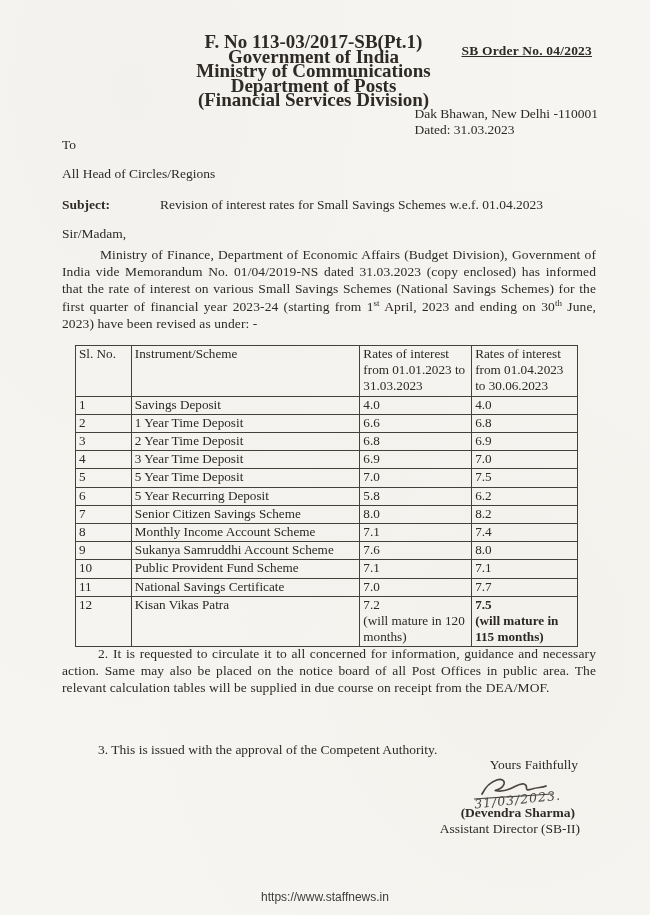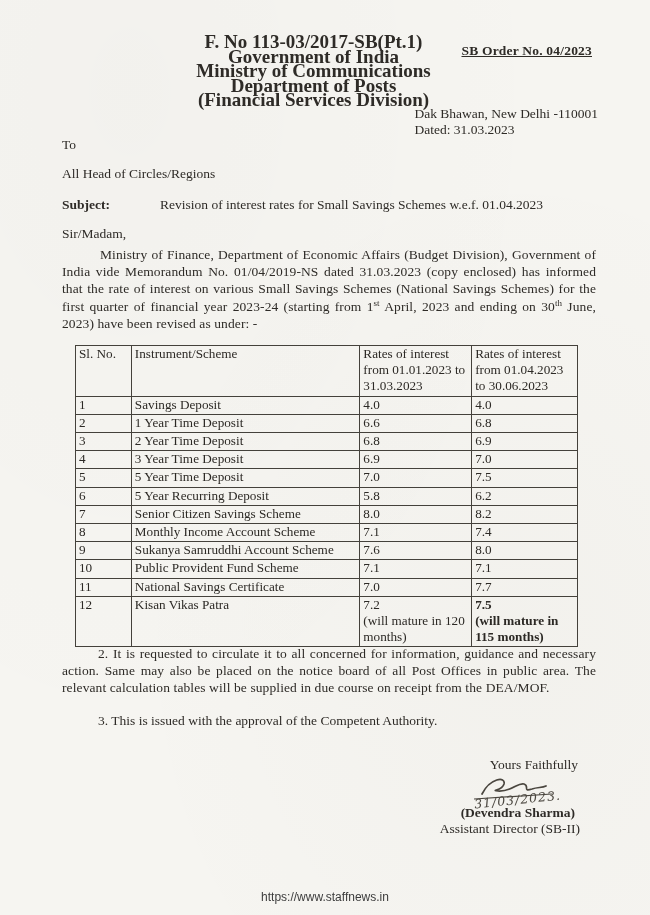--- a/index.html
+++ b/index.html
@@ -29,21 +29,21 @@
   .to-label{position:absolute;top:137px;left:62px;}
   .recipient{position:absolute;top:166px;left:62px;}
   .subject-row{position:absolute;top:197px;left:62px;width:534px;}
   .subject-label{display:inline-block;width:98px;font-weight:bold;}
   .salutation{position:absolute;top:226px;left:62px;}
   .para{
     text-align:justify;line-height:17.2px;letter-spacing:.1px;
   }
   .para1{position:absolute;top:246px;left:62px;width:534px;text-indent:38px;}
   .para2{position:absolute;top:645px;left:62px;width:534px;text-indent:36px;}
-  .para3{position:absolute;top:713px;left:62px;width:534px;text-indent:36px;}
+  .para3{position:absolute;top:742px;left:62px;width:534px;text-indent:36px;}
   sup.ord{vertical-align:super;font-size:9px;line-height:0;}
 
   table.rates{
     position:absolute;top:345px;left:75px;width:503px;
     border-collapse:collapse;font-size:13.2px;color:#2c2925;
   }
   table.rates th, table.rates td{
     border:1px solid #44413b;
     padding:0 3px 1px 3px;
     vertical-align:top;text-align:left;

